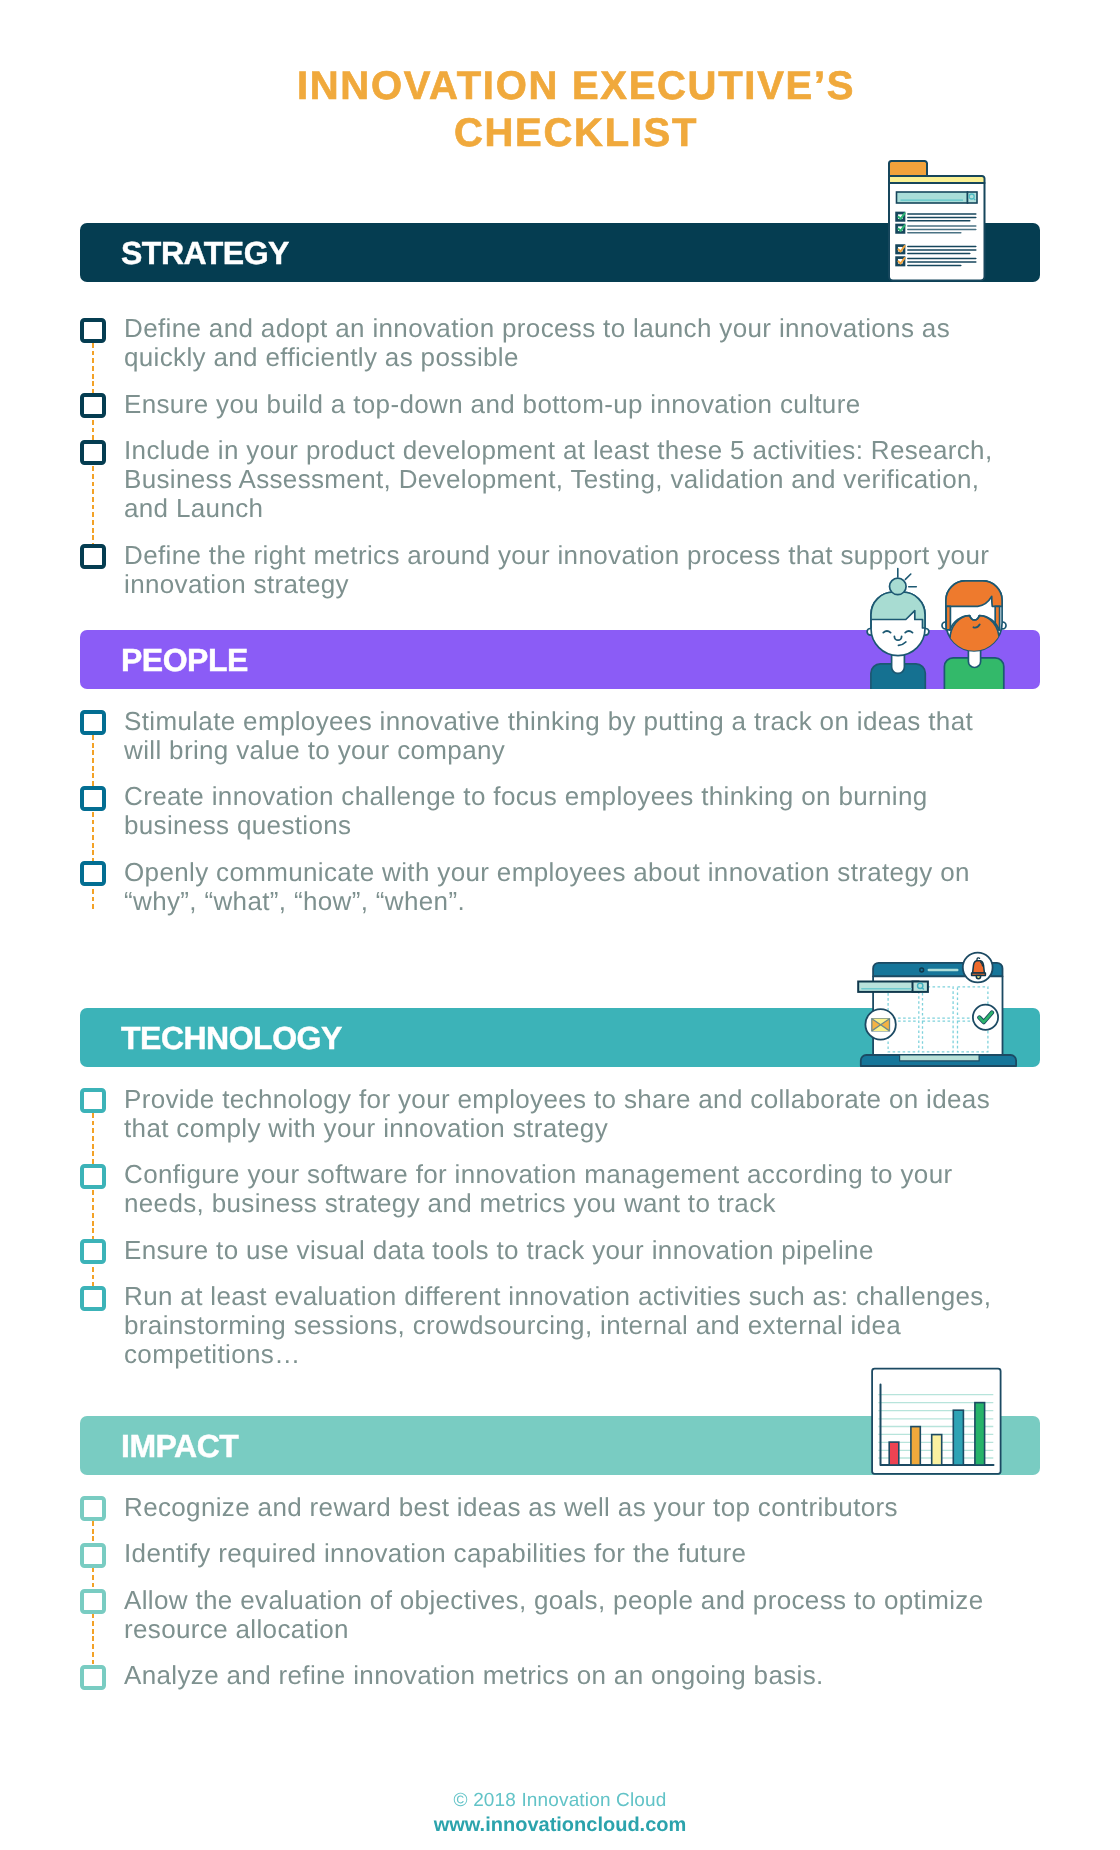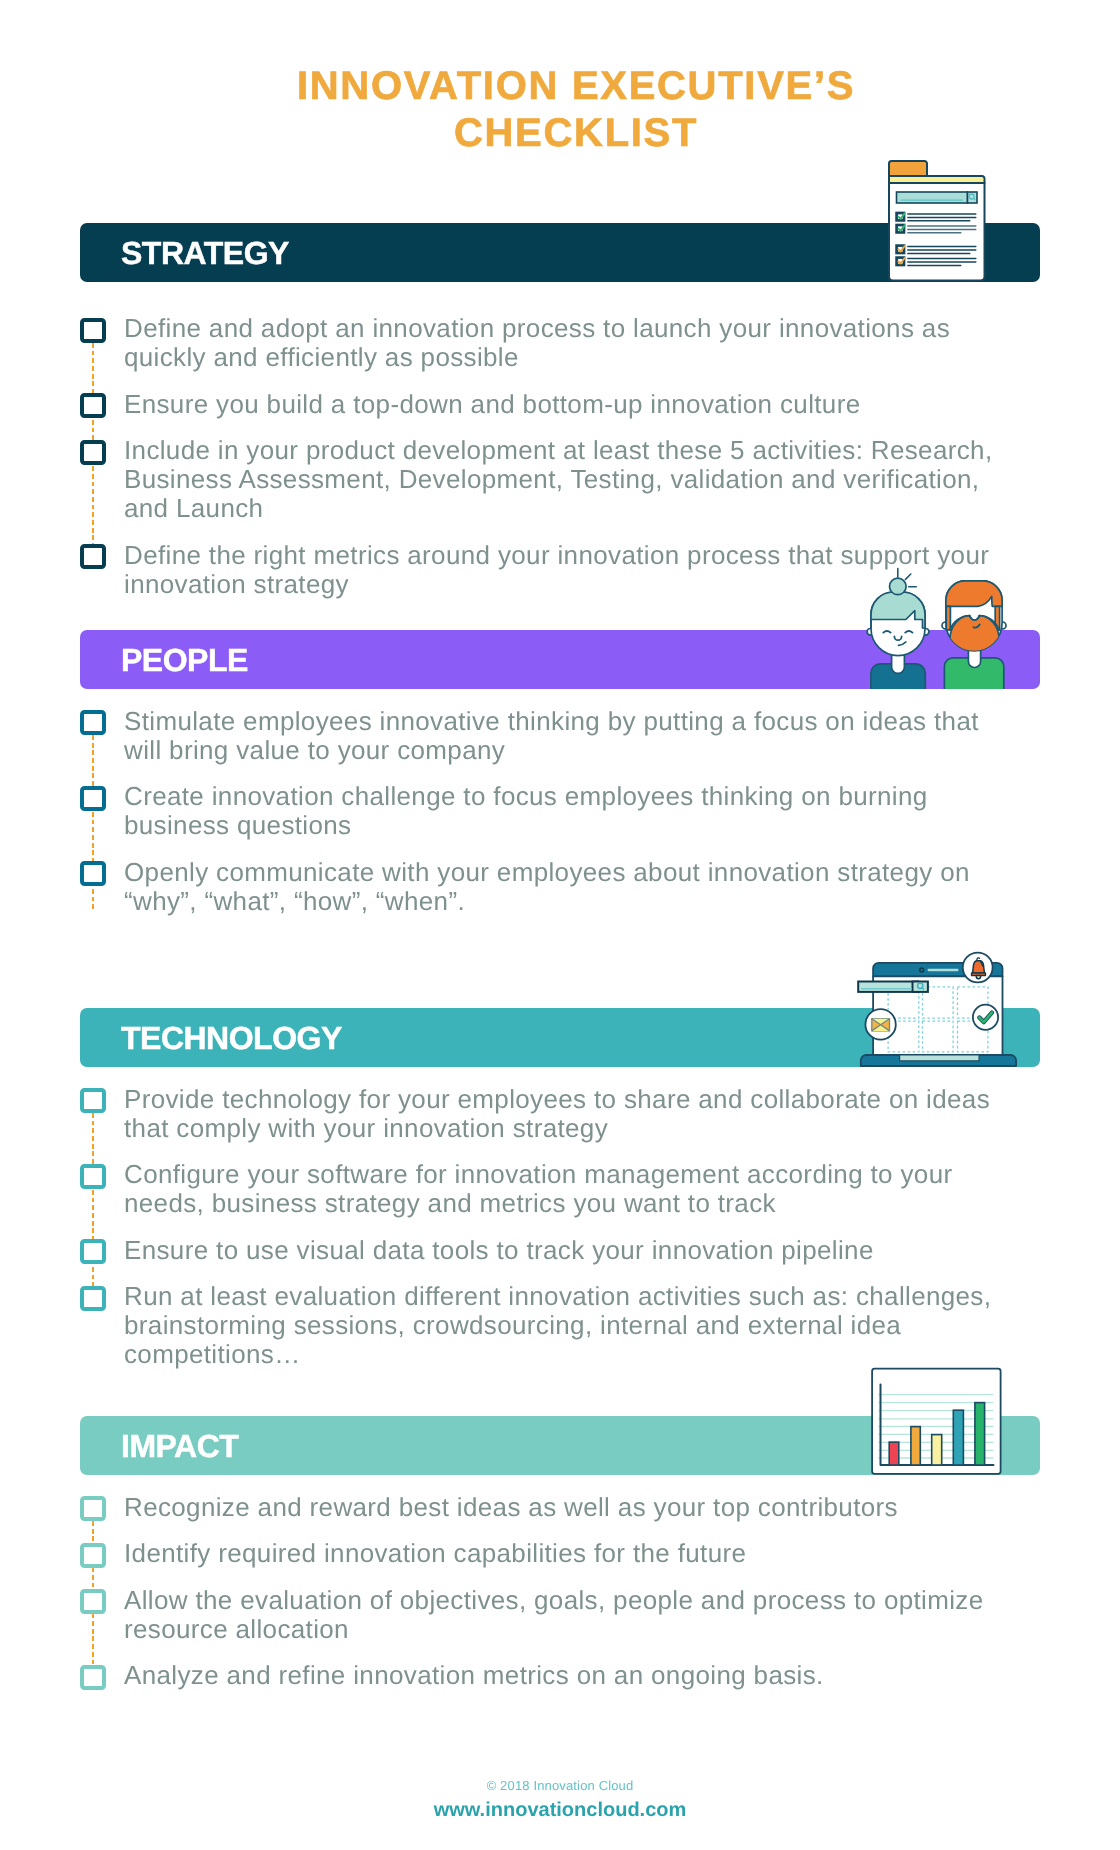--- a/index.html
+++ b/index.html
@@ -28,21 +28,21 @@
   .item:last-child{margin-bottom:0;}
   .cb{position:absolute;left:0.2px;top:3.5px;width:25.6px;height:25.2px;box-sizing:border-box;
       border:4.6px solid #053D51;border-radius:4.5px;background:#fff;z-index:3;}
   .itxt{font-size:26px;line-height:29px;letter-spacing:0.35px;color:#7E918F;display:block;}
   .dash{position:absolute;left:11.7px;top:0;width:2.4px;z-index:1;
         background-image:repeating-linear-gradient(to bottom,
           #F3A227 0px,#F3A227 4.8px,rgba(0,0,0,0) 4.8px,rgba(0,0,0,0) 7.7px);}
 
   
   .foot{position:absolute;left:0;width:1120px;text-align:center;}
-  .foot .c{font-size:13px;letter-spacing:0.15px;color:#62C3C7;line-height:25px;}
+  .foot .c{font-size:19px;letter-spacing:0.15px;color:#62C3C7;line-height:25px;margin-top:15px;}
   .foot .w{font-size:20px;font-weight:bold;letter-spacing:0px;color:#2BA3AC;line-height:25px;}
 
   svg.icon{position:absolute;overflow:visible;}
 </style>
 </head>
 <body>
 
 <div class="page">
 
   <div class="title">
@@ -175,21 +175,21 @@
       <path d="M898.5 645.3c3-.3 5.7-1.6 7.3-3.3" fill="none" stroke-width="1.8"></path>
 
       <path d="M897.8 577.1v-8.5M905.4 579.4l5.4-5.4M908.7 586.7h7.6" fill="none" stroke-width="1.6"></path>
     </g>
   </svg>
 
   <div class="items" style="top:706.8px;">
     <div class="dash" style="top:28.6px;height:173.4px;"></div>
     <div class="item">
       <span class="cb" style="border-color:#036E92;"></span>
-      <span class="itxt">Stimulate employees innovative thinking by putting a focus on ideas that will bring value to your company</span>
+      <span class="itxt">Stimulate employees innovative thinking by putting a track on ideas that will bring value to your company</span>
     </div>
     <div class="item">
       <span class="cb" style="border-color:#036E92;"></span>
       <span class="itxt">Create innovation challenge to focus employees thinking on burning business questions</span>
     </div>
     <div class="item">
       <span class="cb" style="border-color:#036E92;"></span>
       <span class="itxt">Openly communicate with your employees about innovation strategy on “why”, “what”, “how”, “when”.</span>
     </div>
   </div>

